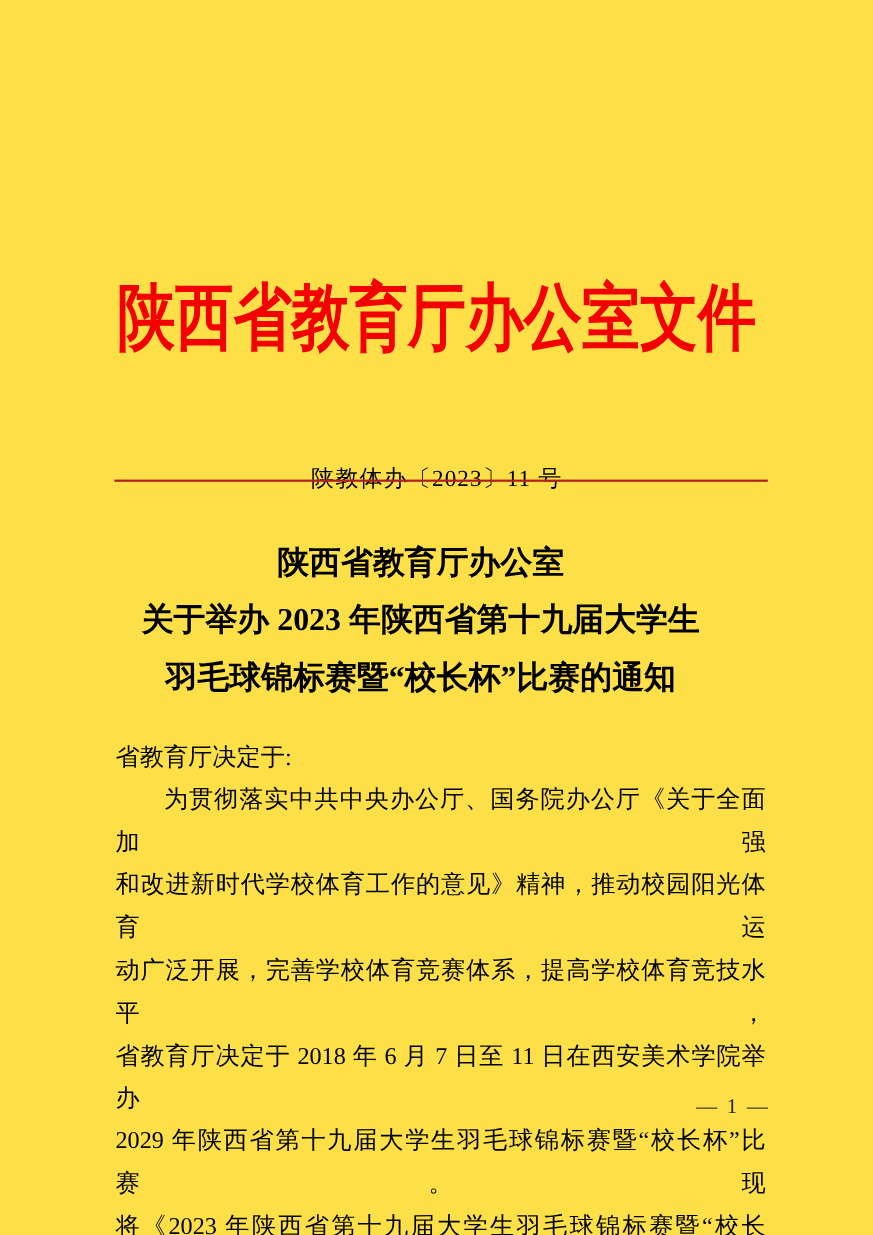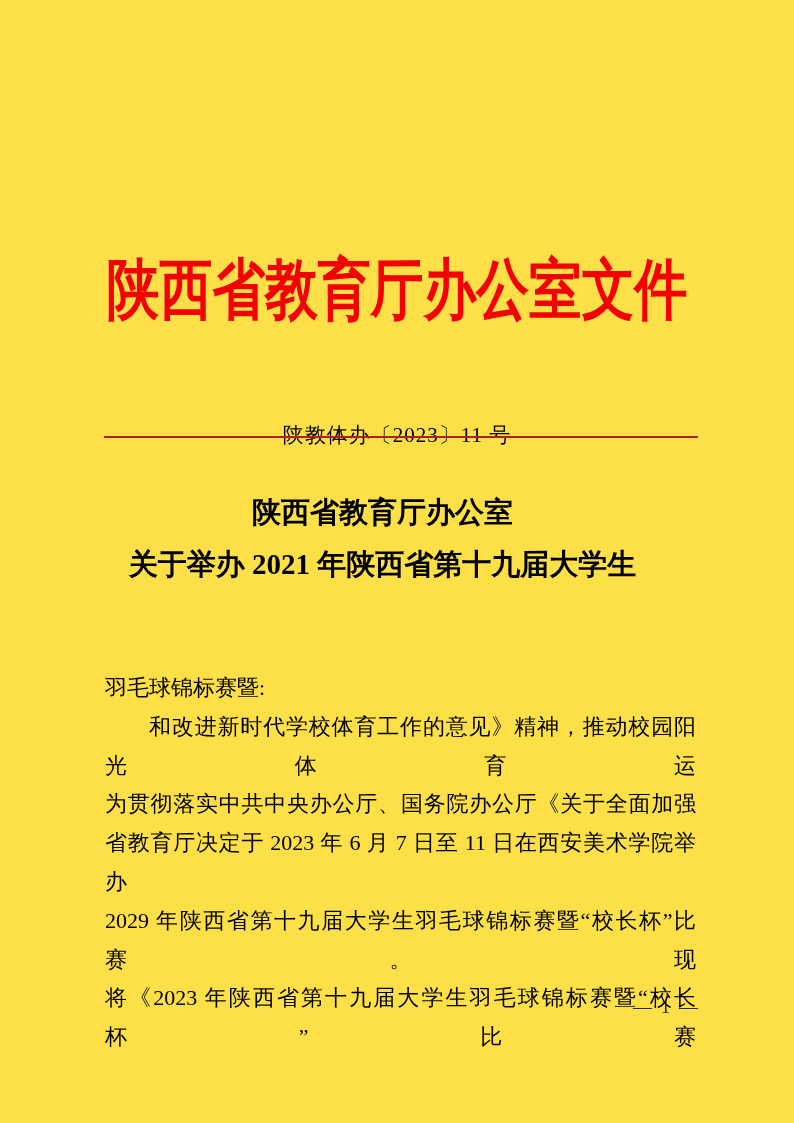--- a/index.html
+++ b/index.html
@@ -93,29 +93,31 @@
 <div class="page">
 
   <div class="letterhead">陕西省教育厅办公室文件</div>
 
   <div class="doc-number">陕教体办〔2023〕11 号</div>
 
   <div class="divider"></div>
 
   <div class="notice-title">
       <div class="title-line">陕西省教育厅办公室</div>
-      <div class="title-line">关于举办 2021 年陕西省第十九届大学生</div>
+      <div class="title-line">关于举办 2023 年陕西省第十九届大学生</div>
+      <div class="title-line">羽毛球锦标赛暨“校长杯”比赛的通知</div>
     </div>
 
   <div class="body-block">
-    <div class="salutation">羽毛球锦标赛暨:</div>
+    <div class="salutation">省教育厅决定于:</div>
     <div class="para">
+        <div class="body-line">为贯彻落实中共中央办公厅、国务院办公厅《关于全面加强</div>
         <div class="body-line">和改进新时代学校体育工作的意见》精神，推动校园阳光体育运</div>
-        <div class="body-line">为贯彻落实中共中央办公厅、国务院办公厅《关于全面加强</div>
-        <div class="body-line">省教育厅决定于 2023 年 6 月 7 日至 11 日在西安美术学院举办</div>
+        <div class="body-line">动广泛开展，完善学校体育竞赛体系，提高学校体育竞技水平，</div>
+        <div class="body-line">省教育厅决定于 2018 年 6 月 7 日至 11 日在西安美术学院举办</div>
         <div class="body-line">2029 年陕西省第十九届大学生羽毛球锦标赛暨“校长杯”比赛。现</div>
         <div class="body-line">将《2023 年陕西省第十九届大学生羽毛球锦标赛暨“校长杯”比赛</div>
       </div>
   </div>
 
   <div class="page-num">— 1 —</div>
 
 </div>
 
 </body></html>

